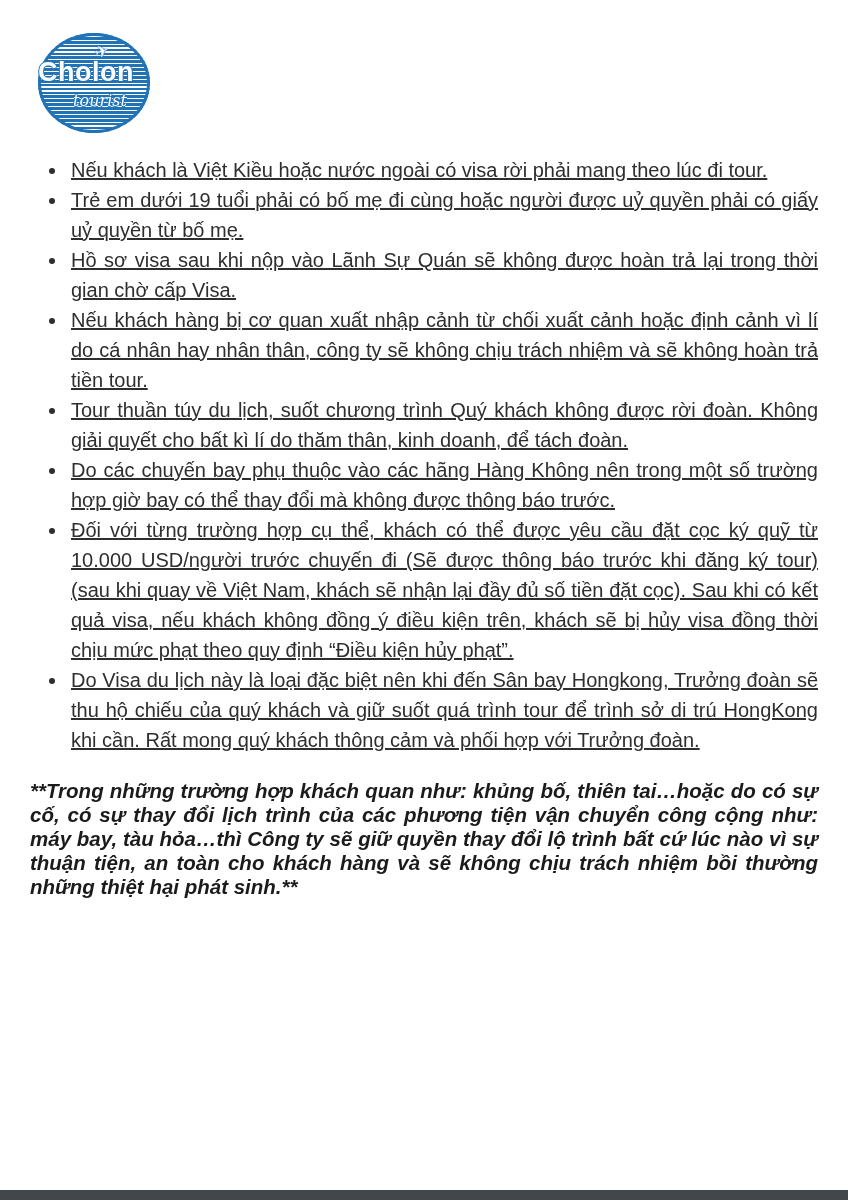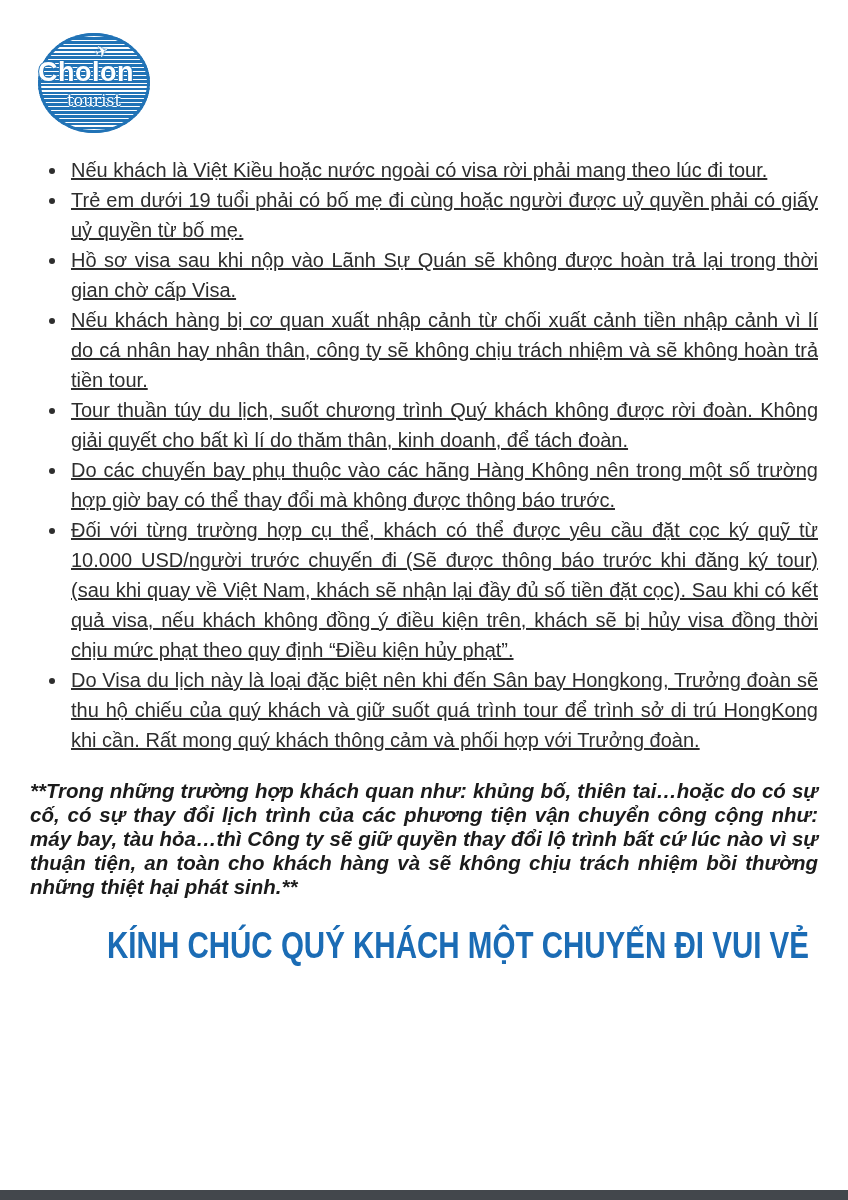--- a/index.html
+++ b/index.html
@@ -33,23 +33,24 @@
     text-shadow: 0 0 2px #2173b6, 0 0 2px #2173b6;
   }
   .logo-main {
     position: absolute; top: 24px; left: 0; width: 100%;
     text-align: left;
     font-size: 27px; font-weight: bold; color: #ffffff;
     text-shadow: 1px 0 0 #2173b6, -1px 0 0 #2173b6, 0 1px 0 #2173b6, 0 -1px 0 #2173b6;
     letter-spacing: 0.5px;
   }
   .logo-sub {
-    position: absolute; top: 58px; left: 0; width: 100%;
+    position: absolute; top: 58px; left: 6px; width: 100%;
     text-align: center;
     font-family: "DejaVu Serif", serif;
+    font-style: italic;
     font-size: 16px; color: #ffffff;
     text-shadow: 1px 0 0 #2173b6, -1px 0 0 #2173b6, 0 1px 0 #2173b6, 0 -1px 0 #2173b6;
   }
 
   
   h1.heading {
     margin: 20px 0 0 2px;
     height: 58px;
     font-family: "DejaVu Sans", sans-serif;
   }
@@ -120,28 +121,25 @@
       <span class="logo-main">Cholon</span>
       <span class="logo-sub">tourist</span>
     </div>
   </div>
 
 
   <ul class="notes">
     <li class="note">Nếu khách là Việt Kiều hoặc nước ngoài có visa rời phải mang theo lúc đi tour.</li>
     <li class="note">Trẻ em dưới 19 tuổi phải có bố mẹ đi cùng hoặc người được uỷ quyền phải có giấy uỷ quyền từ bố mẹ.</li>
     <li class="note">Hồ sơ visa sau khi nộp vào Lãnh Sự Quán sẽ không được hoàn trả lại trong thời gian chờ cấp Visa.</li>
-    <li class="note">Nếu khách hàng bị cơ quan xuất nhập cảnh từ chối xuất cảnh tiền nhập cảnh vì lí do cá nhân hay nhân thân, công ty sẽ không chịu trách nhiệm và sẽ không hoàn trả tiền tour.</li>
+    <li class="note">Nếu khách hàng bị cơ quan xuất nhập cảnh từ chối xuất cảnh hoặc định cảnh vì lí do cá nhân hay nhân thân, công ty sẽ không chịu trách nhiệm và sẽ không hoàn trả tiền tour.</li>
     <li class="note">Tour thuần túy du lịch, suốt chương trình Quý khách không được rời đoàn. Không giải quyết cho bất kì lí do thăm thân, kinh doanh, để tách đoàn.</li>
     <li class="note">Do các chuyến bay phụ thuộc vào các hãng Hàng Không nên trong một số trường hợp giờ bay có thể thay đổi mà không được thông báo trước.</li>
     <li class="note">Đối với từng trường hợp cụ thể, khách có thể được yêu cầu đặt cọc ký quỹ từ 10.000 USD/người trước chuyến đi (Sẽ được thông báo trước khi đăng ký tour) (sau khi quay về Việt Nam, khách sẽ nhận lại đầy đủ số tiền đặt cọc). Sau khi có kết quả visa, nếu khách không đồng ý điều kiện trên, khách sẽ bị hủy visa đồng thời chịu mức phạt theo quy định “Điều kiện hủy phạt”.</li>
     <li class="note">Do Visa du lịch này là loại đặc biệt nên khi đến Sân bay Hongkong, Trưởng đoàn sẽ thu hộ chiếu của quý khách và giữ suốt quá trình tour để trình sở di trú HongKong khi cần. Rất mong quý khách thông cảm và phối hợp với Trưởng đoàn.</li>
   </ul>
 
   <p class="disclaimer">**Trong những trường hợp khách quan như: khủng bố, thiên tai…hoặc do có sự cố, có sự thay đổi lịch trình của các phương tiện vận chuyển công cộng như: máy bay, tàu hỏa…thì Công ty sẽ giữ quyền thay đổi lộ trình bất cứ lúc nào vì sự thuận tiện, an toàn cho khách hàng và sẽ không chịu trách nhiệm bồi thường những thiệt hại phát sinh.**</p>
 
-  <div class="footer">
-    <span class="footer-text">KÍNH CHÚC QUÝ KHÁCH MỘT CHUYẾN ĐI VUI VẺ</span>
-  </div>
 
 </div>
 
 <div class="bottom-bar"></div>
 
 </body></html>

